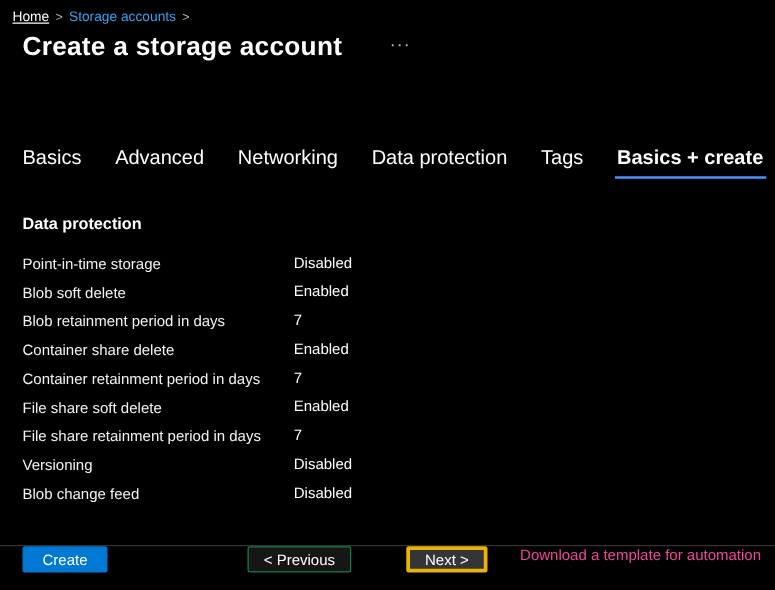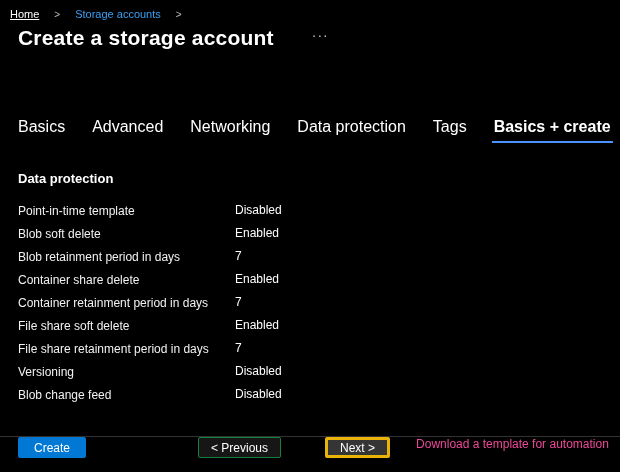--- a/index.html
+++ b/index.html
@@ -17,21 +17,21 @@
     height: 472px;
     background: #000;
   }
   
   .breadcrumb {
     padding: 8px 0 0 10px;
     font-size: 11px;
     color: #cccccc;
     display: flex;
     align-items: center;
-    gap: 15px;
+    gap: 5px;
   }
   .breadcrumb .crumb-home {
     color: #ffffff;
     text-decoration: underline;
     cursor: pointer;
   }
   .breadcrumb .crumb-link {
     color: #3aa0f3;
     text-decoration: none;
     cursor: pointer;
@@ -193,21 +193,21 @@
     <div class="tab">Networking</div>
     <div class="tab">Data protection</div>
     <div class="tab">Tags</div>
     <div class="tab active">Basics + create</div>
   </div>
 
   <div class="section-title">Data protection</div>
 
   <div class="rows">
     <div class="row">
-      <span class="label">Point-in-time template</span>
+      <span class="label">Point-in-time storage</span>
       <span class="value">Disabled</span>
     </div>
     <div class="row">
       <span class="label">Blob soft delete</span>
       <span class="value">Enabled</span>
     </div>
     <div class="row">
       <span class="label">Blob retainment period in days</span>
       <span class="value">7</span>
     </div>

